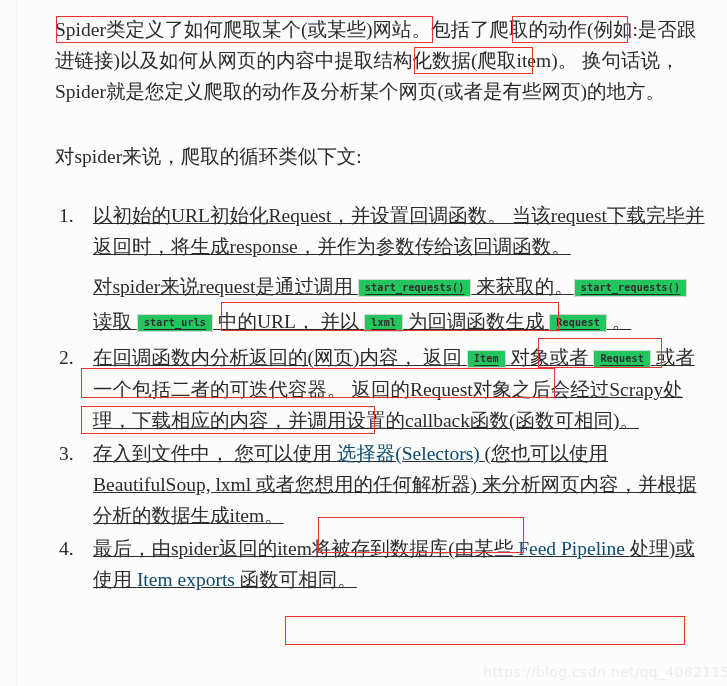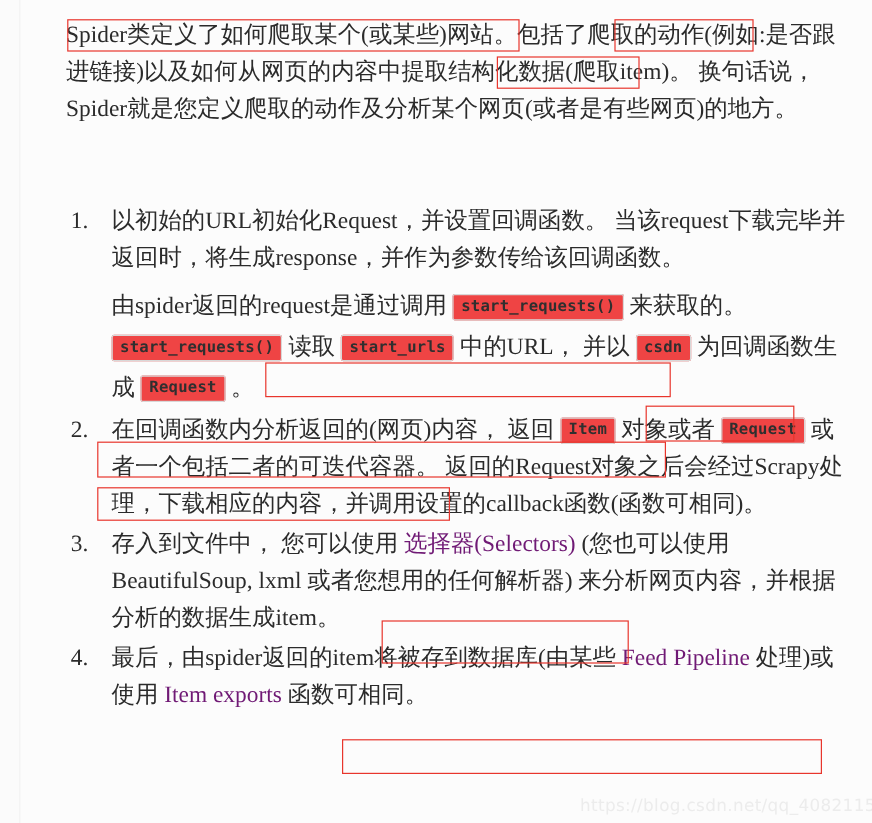--- a/index.html
+++ b/index.html
@@ -45,20 +45,21 @@
   }
 
   .spacer-1 { height: 34px; }
   .spacer-2 { height: 28px; }
 
   ol.steps {
     margin: 0;
     padding: 0;
     list-style: none;
     counter-reset: step;
+    text-decoration: underline;
   }
   ol.steps > li {
     position: relative;
     padding-left: 38px;
     margin: 0 0 2px 0;
     counter-increment: step;
   }
   ol.steps > li::before {
     content: counter(step) ".";
     position: absolute;
@@ -70,34 +71,34 @@
     font-family: "Liberation Serif", serif;
   }
   .sub-para {
     margin-top: 8px;
     font-size: 19.5px;
     line-height: 34px;
   }
 
   code, .code {
     font-family: "DejaVu Sans Mono", "Liberation Mono", monospace;
-    font-size: 13px;
+    font-size: 10px;
     font-weight: bold;
-    background: #ef4444;
+    background: #22c55e;
     border: 1px solid #d8d8d8;
     border-radius: 2px;
     padding: 2px 6px 3px 6px;
     color: #2f2f2f;
     white-space: nowrap;
     vertical-align: 2px;
     letter-spacing: 0.2px;
   }
 
   a.link {
-    color: #701a75;
+    color: #0c4a6e;
     text-decoration: none;
   }
 
   
   .boxes { position: absolute; left: 0; top: 0; width: 727px; height: 686px; pointer-events: none; }
   .rbox {
     position: absolute;
     border: 1.4px solid #e8352c;
     box-sizing: border-box;
     background: transparent;
@@ -117,28 +118,29 @@
 </head>
 <body>
 
 <div class="page">
   <div class="content">
 
     <p class="para"><span>Spider类定义了如何爬取某个(或某些)网站。</span><span>包括了</span><span>爬取的动作</span><span>(例如:是否跟进链接)以及如何从网页的内容中</span><span>提取结构化数据</span><span>(爬取item)。 换句话说，Spider就是您定义爬取的动作及分析某个网页(或者是有些网页)的地方。</span></p>
 
     <div class="spacer-1"></div>
 
+    <p class="para">对spider来说，爬取的循环类似下文:</p>
 
     <div class="spacer-2"></div>
 
     <ol class="steps">
 
       <li>
         <div class="txt">以初始的URL初始化Request，并设置回调函数。 当该request下载完毕并返回时，将生成response，并作为参数传给该回调函数。</div>
-        <div class="sub-para"><span>由spider返回的</span><span>request是通过调用</span> <code class="code">start_requests()</code> <span>来获取的。</span><code class="code">start_requests()</code> <span>读取</span> <code class="code">start_urls</code> <span>中的URL， 并以</span> <code class="code">csdn</code> <span>为回调函数生成</span> <code class="code">Request</code> <span>。</span></div>
+        <div class="sub-para"><span>对spider来说</span><span>request是通过调用</span> <code class="code">start_requests()</code> <span>来获取的。</span><code class="code">start_requests()</code> <span>读取</span> <code class="code">start_urls</code> <span>中的URL， 并以</span> <code class="code">lxml</code> <span>为回调函数生成</span> <code class="code">Request</code> <span>。</span></div>
       </li>
 
       <li>
         <div class="txt"><span>在回调函数内分析返回的(网页)内容，</span> <span>返回</span> <code class="code">Item</code> <span>对象或者</span> <code class="code">Request</code> <span>或者一个包括二者的可迭代容器。 返回的Request对象之后会经过Scrapy处理，下载相应的内容，并调用设置的callback函数(函数可相同)。</span></div>
       </li>
 
       <li>
         <div class="txt"><span>存入到文件中， 您可以使用</span> <a class="link" href="#">选择器(Selectors)</a> <span>(您也可以使用 BeautifulSoup, lxml 或者您想用的任何解析器) 来分析网页内容，并根据分析的数据生成item。</span></div>
       </li>
 

